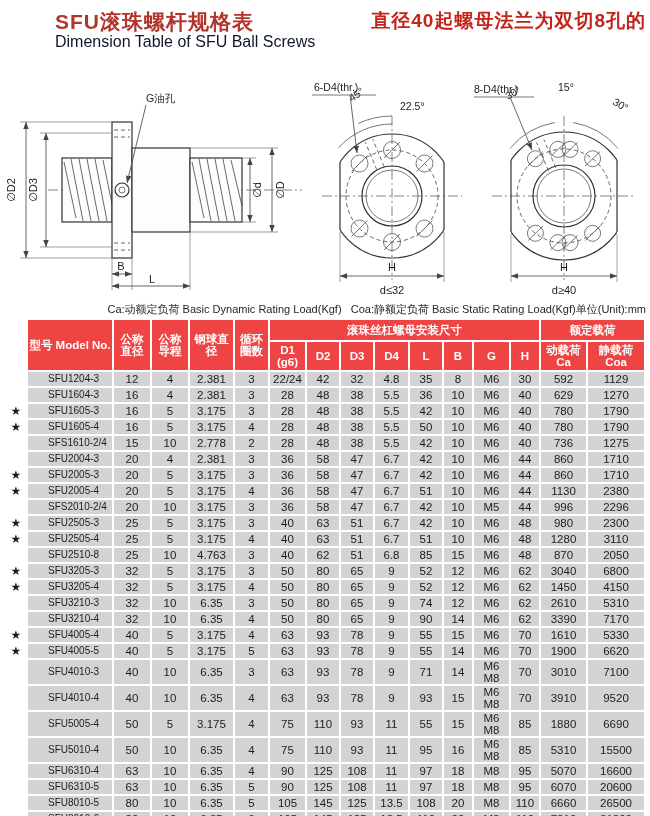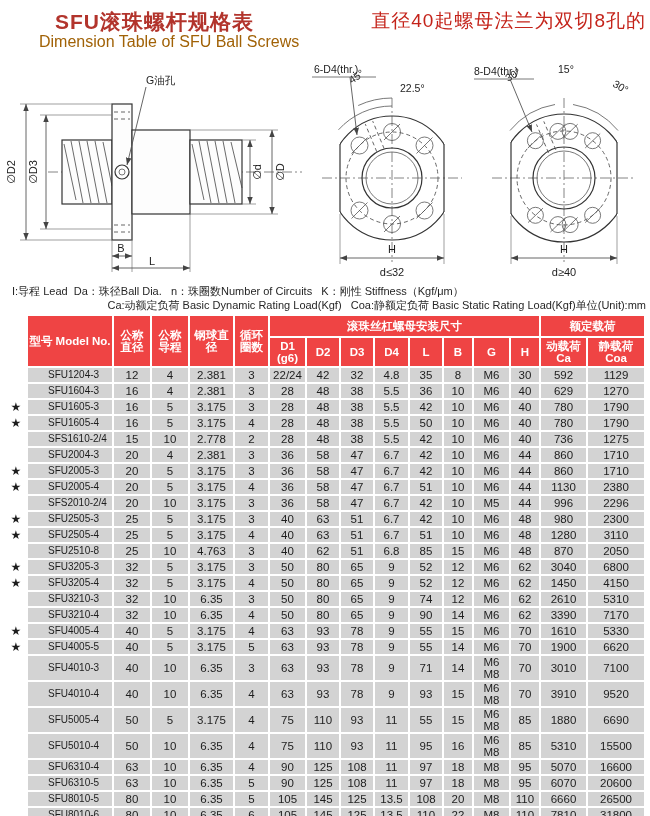--- a/index.html
+++ b/index.html
@@ -2,24 +2,24 @@
 <html><head>
 <meta charset="utf-8">
 <style>
   html,body{margin:0;padding:0;}
   body{
     width:650px;height:816px;background:#ffffff;
     font-family:"Liberation Sans","DejaVu Sans",sans-serif;
     color:#1d1d1d;overflow:hidden;position:relative;
   }
   
-  .hdr{position:relative;height:54px;padding-top:6px;}
+  .hdr{position:relative;height:54px;padding-top:24px;}
   .title-cn{position:absolute;left:55px;top:8px;font-size:21px;font-weight:bold;color:#b2342c;letter-spacing:1px;}
-  .title-en{position:absolute;left:39px;top:33px;font-size:16px;color:#a16207;}
-  .headline{position:absolute;right:4px;top:8px;font-size:19px;font-weight:normal;color:#c4231a;letter-spacing:1px;}
+  .title-en{position:absolute;left:55px;top:33px;font-size:16px;color:#0f172a;}
+  .headline{position:absolute;right:4px;top:8px;font-size:19px;font-weight:bold;color:#c4231a;letter-spacing:1px;}
   
   .drawings{display:flex;height:222px;}
   svg{display:block;}
   svg text{font-size:10.5px;fill:#1d1d1d;}
   .ol{stroke:#333;stroke-width:1.2;fill:none;}
   .fillw{fill:#fdfdfd;}
   .thread{stroke:#444;stroke-width:0.8;fill:none;}
   .cl{stroke:#666;stroke-width:0.8;stroke-dasharray:10 3 2 3;fill:none;}
   .hid{stroke:#555;stroke-width:0.9;stroke-dasharray:4 3;fill:none;}
   .dim{stroke:#555;stroke-width:0.9;fill:none;}
@@ -194,21 +194,20 @@
     <line class="dim" x1="36" y1="19" x2="58" y2="72" marker-end="url(#ar)"></line>
 
     <path class="ext" d="M37 156 V204 M143 156 V204"></path>
     <line class="dim" x1="37" y1="198" x2="143" y2="198" marker-start="url(#ar)" marker-end="url(#ar)"></line>
     <text class="dimtxt" x="90" y="193" text-anchor="middle">H</text>
     <text class="dimtxt" x="90" y="216" text-anchor="middle">d≥40</text>
   </svg>
 </div>
 
 <div class="notes">
-  <div><span>I:导程 Lead  Da：珠径Ball Dia.   n：珠圈数Number of Circuits   K：刚性 Stiffness（Kgf/μm）</span></div>
   <div class="row2">
     <span>Ca:动额定负荷 Basic Dynamic Rating Load(Kgf)   Coa:静额定负荷 Basic Static Rating Load(Kgf)</span>
     <span>单位(Unit):mm</span>
   </div>
 </div>
 
 <table>
   <colgroup>
     <col style="width:20px">
       <col style="width:84px">

